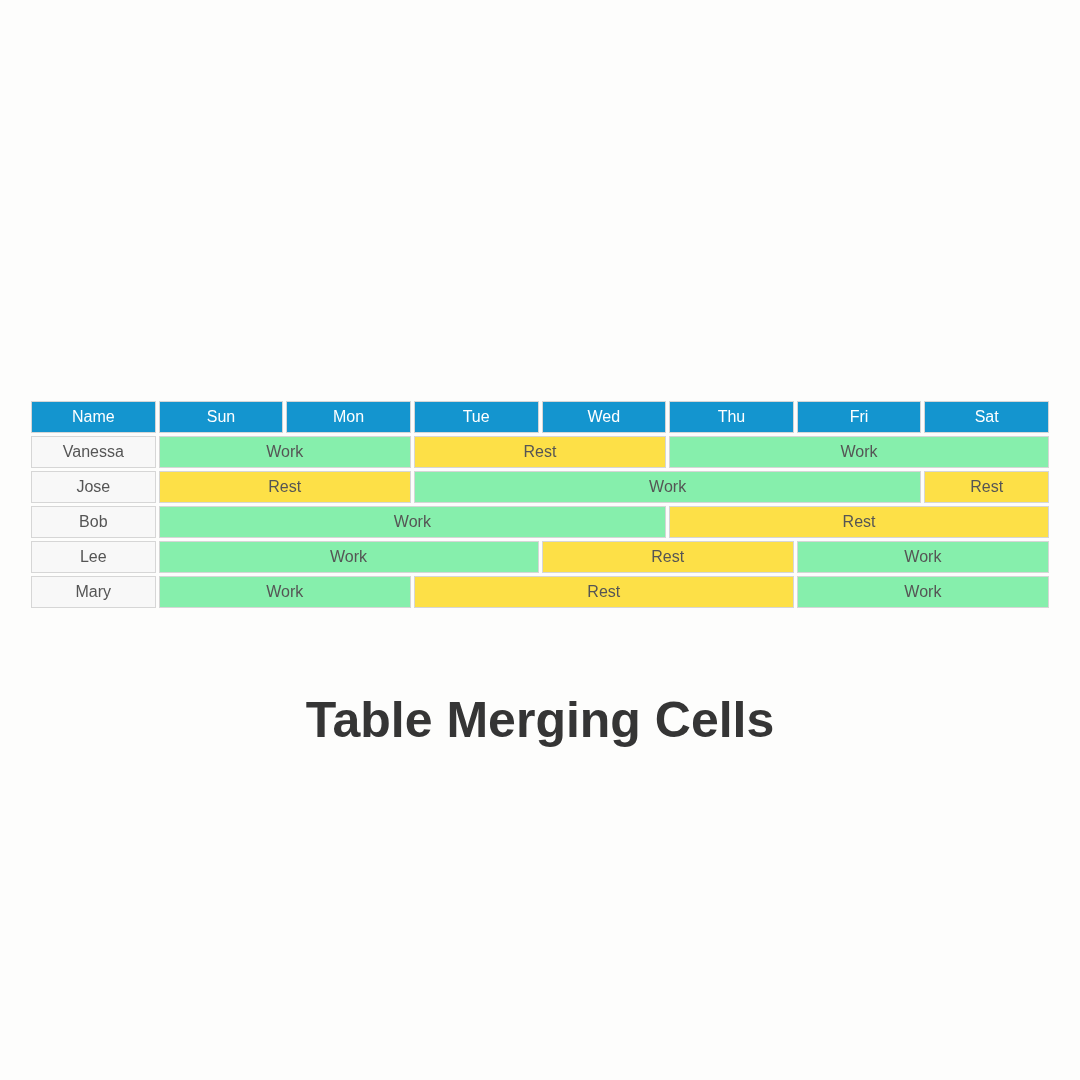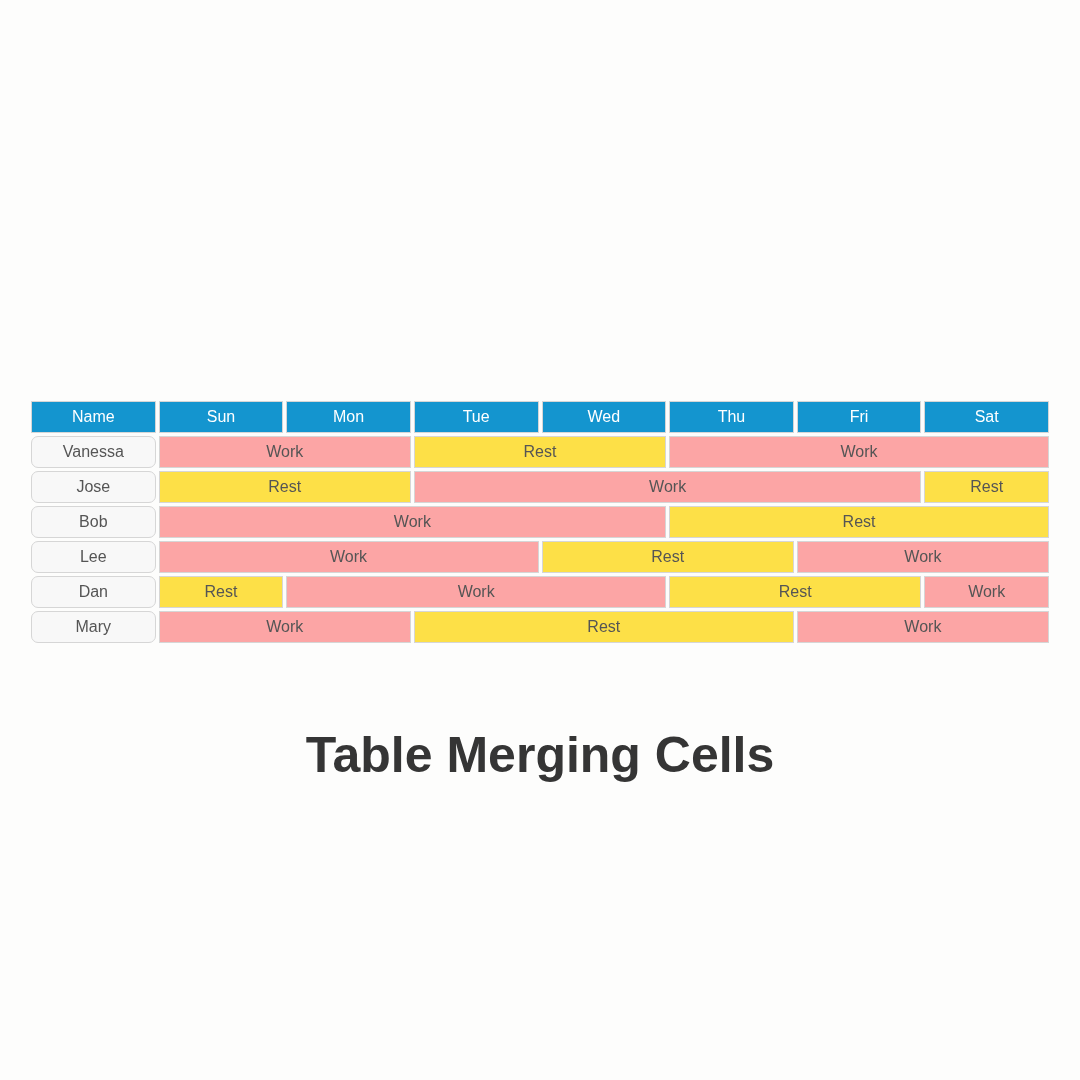--- a/index.html
+++ b/index.html
@@ -27,24 +27,23 @@
     border: 1px solid #d6d6d6;
   }
   th {
     background: #1495cf;
     color: #ffffff;
     font-weight: normal;
   }
   td.name {
     background: #f8f8f8;
     color: #555555;
-    border-radius: 7px;
   }
   td.work {
-    background: #fca5a5;
+    background: #86efac;
     color: #555555;
   }
   td.rest {
     background: #fde047;
     color: #555555;
   }
   h1.title {
     text-align: center;
     color: #353535;
     font-size: 50px;
@@ -87,27 +86,20 @@
         <td class="work" colspan="4">Work</td>
         <td class="rest" colspan="3">Rest</td>
       </tr>
       <tr>
         <td class="name">Lee</td>
         <td class="work" colspan="3">Work</td>
         <td class="rest" colspan="2">Rest</td>
         <td class="work" colspan="2">Work</td>
       </tr>
       <tr>
-        <td class="name">Dan</td>
-        <td class="rest" colspan="1">Rest</td>
-        <td class="work" colspan="3">Work</td>
-        <td class="rest" colspan="2">Rest</td>
-        <td class="work" colspan="1">Work</td>
-      </tr>
-      <tr>
         <td class="name">Mary</td>
         <td class="work" colspan="2">Work</td>
         <td class="rest" colspan="3">Rest</td>
         <td class="work" colspan="2">Work</td>
       </tr>
     </tbody>
 </table>
 
 <h1 class="title">Table Merging Cells</h1>
 

